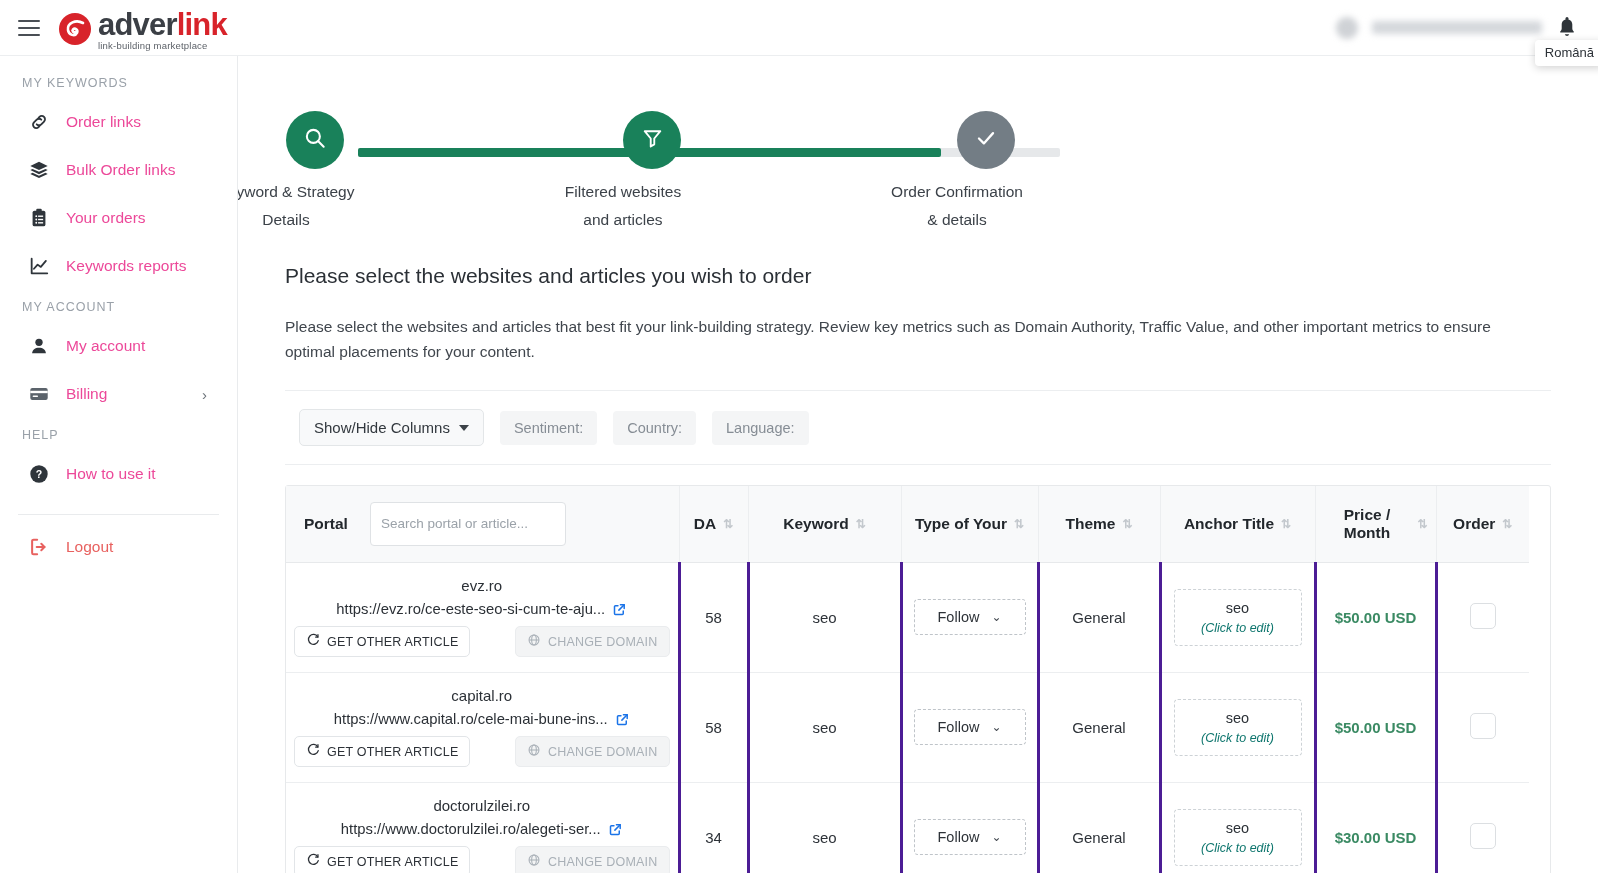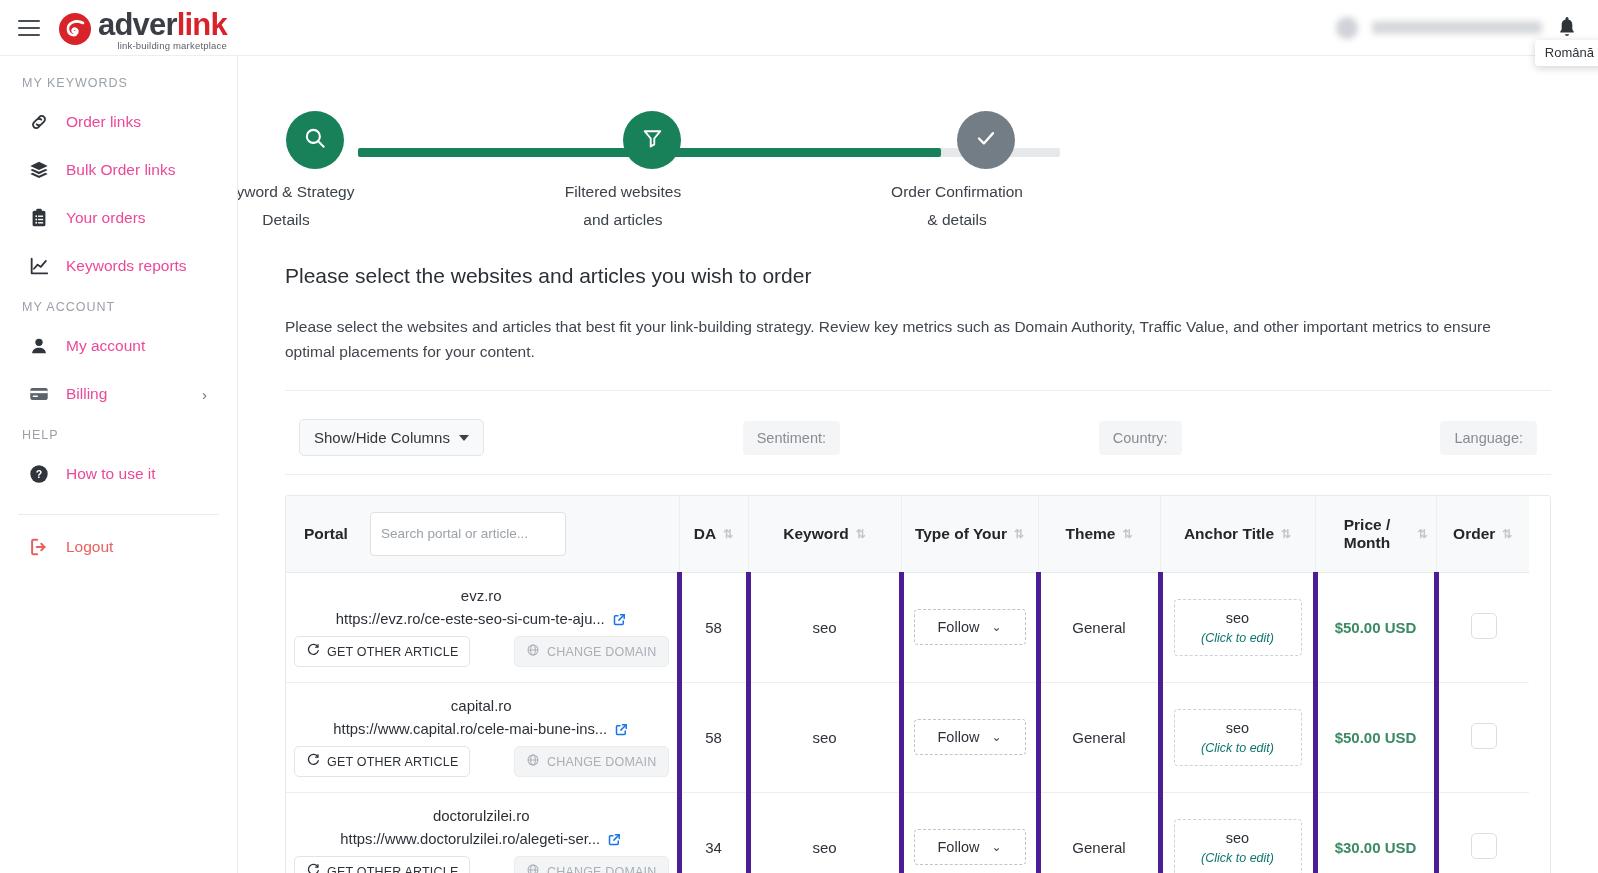--- a/index.html
+++ b/index.html
@@ -23,21 +23,21 @@
   }
   .hamburger {
     width: 22px; height: 16px; margin-left: 18px; margin-right: 18px;
     display: flex; flex-direction: column; justify-content: space-between;
     cursor: pointer;
   }
   .hamburger span { display: block; height: 2px; width: 22px; background: #4a4f55; border-radius: 1px; }
 
   .brand { display: flex; align-items: flex-end; gap: 6px; }
   .brand-mark { width: 34px; height: 34px; position: relative; margin-bottom: 2px; }
-  .brand-text { position: relative; top: 2px; line-height: 1; text-align: right; }
+  .brand-text { position: relative; top: 2px; line-height: 1; }
   .brand-word { font-size: 31px; font-weight: 700; letter-spacing: -0.8px; }
   .brand-adver { color: #3b3f45; }
   .brand-link { color: #d8232a; }
   .brand-tag { font-size: 9.5px; color: #5c6168; letter-spacing: 0.2px; margin-top: 1px; }
 
   .topbar-right {
     margin-left: auto; display: flex; align-items: center; gap: 14px; padding-right: 20px;
   }
   .user-avatar-blur {
     width: 22px; height: 22px; border-radius: 50%;
@@ -110,23 +110,22 @@
   .page-title {
     margin: 18px 0 0 47px; font-size: 21px; font-weight: 400; color: #2b3036;
   }
   .page-desc {
     margin: 26px 0 0 47px; width: 1240px; font-size: 15.5px; line-height: 25px; color: #40464d;
   }
 
   
   .filterbar {
     margin: 26px 47px 0 47px; border-top: 1px solid #eceef0;
-    padding: 28px 14px 18px 14px; display: flex; align-items: center; gap: 16px;
+    padding: 18px 14px 18px 14px; display: flex; align-items: center; gap: 16px;
     border-bottom: 1px solid #eceef0;
-    justify-content: space-between;
   }
   .btn-showhide {
     background: #f8f9fa; border: 1px solid #e3e6e8; border-radius: 5px;
     padding: 9px 14px; font-size: 15px; color: #32383e; cursor: pointer;
     display: flex; align-items: center; gap: 9px;
   }
   .caret-down {
     width: 0; height: 0; border-left: 5px solid transparent;
     border-right: 5px solid transparent; border-top: 6px solid #3c4248;
   }
@@ -148,21 +147,21 @@
   .th-portal { display: flex; align-items: center; justify-content: flex-start; gap: 22px; padding-left: 10px; }
   .sort-ico { color: #c3c8cd; font-size: 12px; line-height: 1; }
   .search-input {
     width: 196px; height: 44px; border: 1px solid #dfe2e5; border-radius: 4px;
     padding: 0 10px; font-size: 13.5px; color: #3a4046; outline: none;
     font-family: "Liberation Sans", sans-serif; background: #fff;
   }
   .search-input::placeholder { color: #9ba2a9; }
 
   tbody td {
-    border-bottom: 1px solid #eceef0; border-right: 5px solid #4c1d95;
+    border-bottom: 1px solid #eceef0; border-right: 3px solid #4c1d95;
     height: 110px; text-align: center; font-size: 15px; color: #2d3238; padding: 6px 8px;
     vertical-align: middle;
   }
   tbody td:last-child { border-right: none; }
 
   .portal-cell { text-align: center; }
   .portal-domain { font-size: 15px; color: #2b3036; margin-bottom: 7px; }
   .portal-url-row { display: flex; align-items: center; justify-content: center; gap: 7px; margin-bottom: 9px; }
   .portal-url { font-size: 14.8px; color: #2b3036; }
   .ext-link { color: #1a73e8; cursor: pointer; display: inline-flex; }

